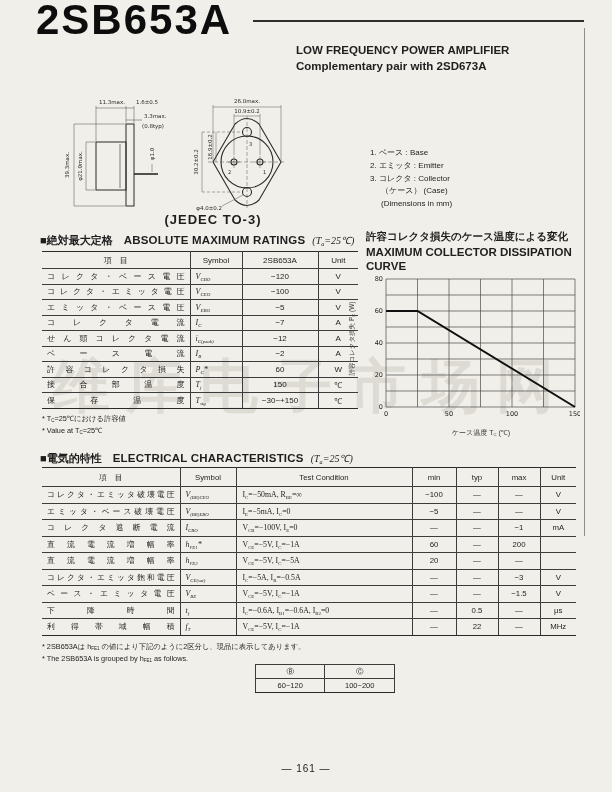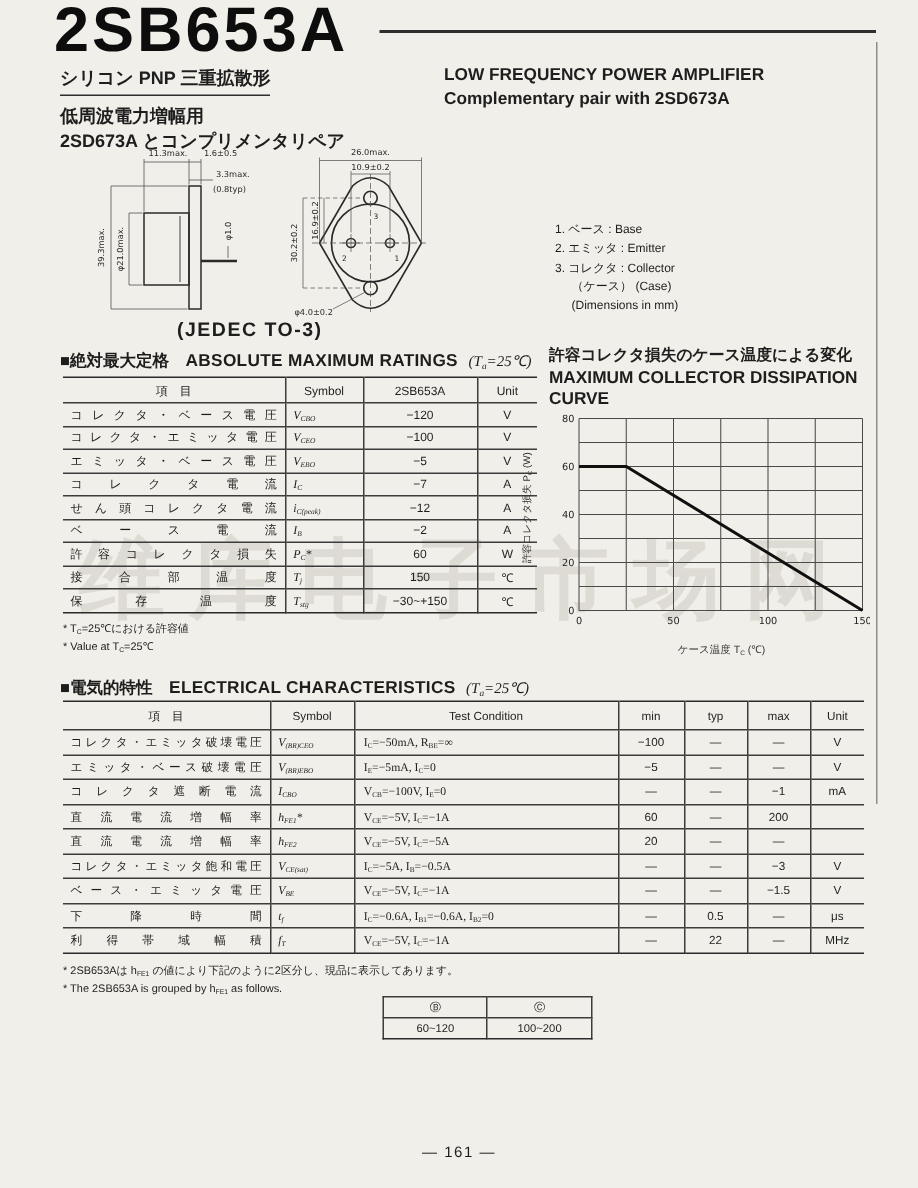--- a/index.html
+++ b/index.html
@@ -18,21 +18,21 @@
   .hdr-left{position:absolute;left:40px;top:44px;width:245px;font-size:12px;font-weight:bold;line-height:1.4;}
   .hdr-left .jp1{width:fit-content;padding-bottom:2px;border-bottom:1.5px solid #2e2e2e;margin-bottom:5px;}
   .hdr-right{position:absolute;left:296px;top:42px;width:282px;font-size:11.5px;font-weight:bold;line-height:1.4;}
   .hdr-right .en1{padding-bottom:2px;border-bottom:1.5px solid #2e2e2e;margin-bottom:5px;width:262px;letter-spacing:0.2px;}
 
   
   .pkg{position:absolute;left:62px;top:94px;}
   .pkg text{font-family:"DejaVu Sans",sans-serif;fill:#2a2a2a;}
   .legend{position:absolute;left:370px;top:147px;font-size:8px;line-height:1.6;}
   .legend .ind{padding-left:11px;}
-  .jedec{position:absolute;left:118px;top:212px;width:190px;text-align:left;font-size:13px;font-weight:bold;letter-spacing:1px;}
+  .jedec{position:absolute;left:118px;top:212px;width:190px;text-align:center;font-size:13px;font-weight:bold;letter-spacing:1px;}
 
   
   .sec-title{position:absolute;font-size:11px;font-weight:bold;white-space:nowrap;}
   .sec-title .en{font-size:11.5px;margin-left:8px;letter-spacing:0.2px;}
   .sec-title .cond{font-family:"Liberation Serif",serif;font-weight:normal;font-style:italic;margin-left:4px;font-size:10px;}
   .abs-title{left:40px;top:233px;}
   .elec-title{left:40px;top:451px;}
 
   
   table{border-collapse:collapse;position:absolute;border-top:1.6px solid #2a2a2a;}
@@ -75,25 +75,20 @@
 </head>
 <body>
 
 <div class="page" data-name="datasheet-page">
 
   <div class="wm" data-name="watermark">维库电子市场网</div>
 
   <div class="title" data-name="part-number-title">2SB653A</div>
   <div class="title-rule" data-name="title-rule"></div>
 
-  <div class="hdr-left" data-name="header-japanese-block">
-    <div class="jp1" data-name="jp-device-type">シリコン PNP 三重拡散形</div>
-    <div data-name="jp-application-line1">低周波電力増幅用</div>
-    <div data-name="jp-application-line2">2SD673A とコンプリメンタリペア</div>
-  </div>
 
   <div class="hdr-right" data-name="header-english-block">
     <div data-name="en-application-line1">LOW FREQUENCY POWER AMPLIFIER</div>
     <div data-name="en-application-line2">Complementary pair with 2SD673A</div>
   </div>
 
   <svg class="pkg" data-name="package-drawing" width="300" height="118" viewBox="0 0 300 118">
 
     <g stroke="#2a2a2a" stroke-width="1" fill="none" data-name="package-side-view">
       <rect x="34" y="48" width="30" height="48"></rect>

